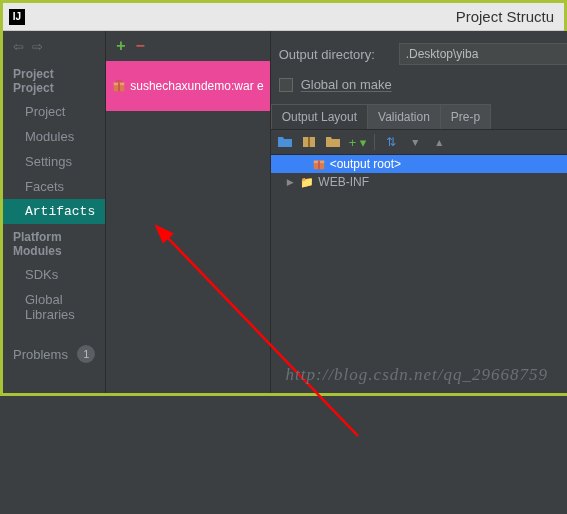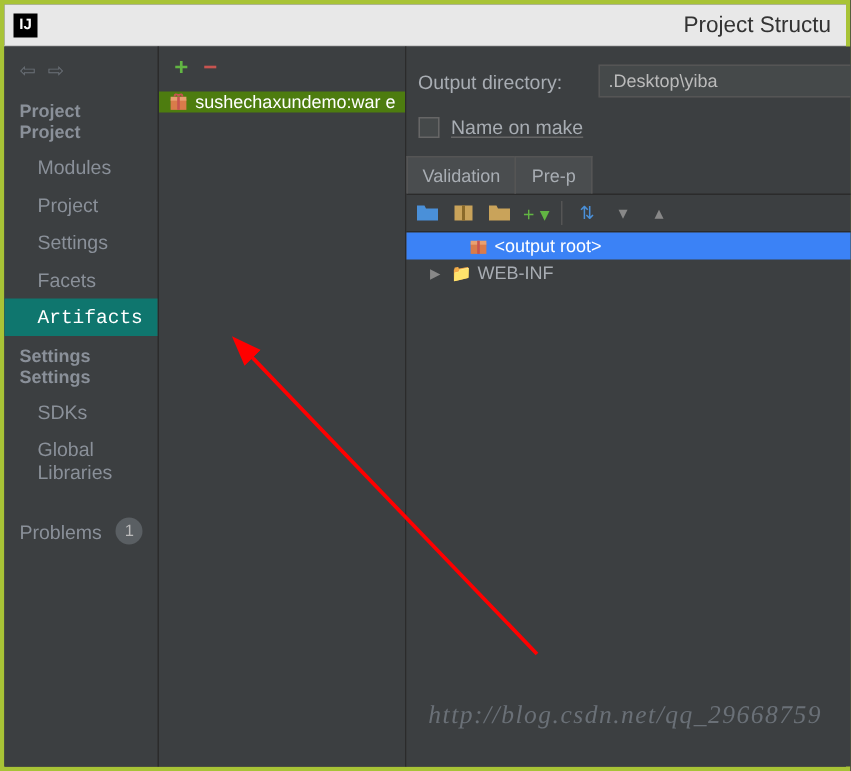--- a/index.html
+++ b/index.html
@@ -1,38 +1,38 @@
 <!DOCTYPE html>
 <html><head>
 <meta charset="utf-8">
 <style>
   * { box-sizing: border-box; margin: 0; padding: 0; font-family: "Segoe UI", Arial, sans-serif; }
   body { width: 567px; height: 514px; overflow: hidden; background: #3c3f41; position: relative; }
-  .outer { border: 3px solid #a8c336; width: 567px; height: 514px; display: flex; flex-direction: column; }
+  .outer { border: 3px solid #a8c336; width: 567px; height: 396px; display: flex; flex-direction: column; }
   .titlebar { background: #e8e8e8; height: 28px; display: flex; align-items: center; padding: 0 6px; border-bottom: 1px solid #ccc; }
   .app-icon { width: 16px; height: 16px; background: #000; color: #fff; font-size: 10px; font-weight: bold; display: flex; align-items: center; justify-content: center; margin-right: 8px; }
   .title-txt { flex: 1; text-align: right; color: #333; font-size: 15px; padding-right: 4px; white-space: nowrap; overflow: hidden; }
   .main { flex: 1; display: flex; background: #3c3f41; position: relative; }
   
   
   .left-panel { width: 165px; background: #3c3f41; border-right: 1px solid #2b2b2b; display: flex; flex-direction: column; }
   .left-toolbar { height: 30px; display: flex; align-items: center; padding: 0 10px; gap: 8px; }
   .arrow-icon { color: #6a7077; font-size: 13px; }
   .heading { color: #8a9099; font-size: 12px; font-weight: bold; padding: 6px 10px 4px 10px; }
   .nav-item { color: #8a9099; font-size: 13px; padding: 5px 10px 5px 22px; cursor: pointer; }
   .nav-item.selected { background: #0f766e; color: #fff; font-family: Liberation Mono, monospace; }
   .problems-row { color: #8a9099; font-size: 13px; padding: 6px 10px 6px 10px; display: flex; align-items: center; justify-content: space-between; margin-top: 12px; }
   .badge { background: #5a5f63; color: #bbb; border-radius: 50%; width: 18px; height: 18px; display: flex; align-items: center; justify-content: center; font-size: 11px; }
   
   
   .mid-panel { width: 200px; background: #3c3f41; border-right: 1px solid #2b2b2b; display: flex; flex-direction: column; }
   .mid-toolbar { height: 30px; display: flex; align-items: center; padding: 0 10px; gap: 10px; }
   .plus { color: #62b543; font-size: 16px; font-weight: bold; }
   .minus { color: #c75450; font-size: 16px; font-weight: bold; }
-  .artifact-item { background: #4d7c0f; color: #fff; font-size: 12px; padding: 0 6px; display: flex; align-items: center; gap: 4px; white-space: nowrap; overflow: hidden; }
+  .artifact-item { background: #ec4899; color: #fff; font-size: 12px; padding: 18px 6px; display: flex; align-items: center; gap: 4px; white-space: nowrap; overflow: hidden; }
   .gift-icon { display: inline-block; width: 14px; height: 14px; }
   
   
   .right-panel { flex: 1; background: #3c3f41; display: flex; flex-direction: column; padding-top: 6px; }
   .form-row { display: flex; align-items: center; padding: 6px 8px; gap: 10px; }
   .form-label { color: #a8adb3; font-size: 13px; min-width: 48px; }
   .form-label.long { min-width: 110px; }
   .text-input { flex: 1; background: #45494a; border: 1px solid #555; color: #bbb; font-size: 12px; padding: 3px 6px; min-width: 0; }
   .checkbox-row { display: flex; align-items: center; padding: 6px 8px; gap: 8px; }
   .checkbox { width: 14px; height: 14px; background: #45494a; border: 1px solid #666; }
@@ -52,44 +52,44 @@
   .tree-row.root { background: #3b82f6; color: #fff; padding-left: 41px; }
   .tree-row .txt { color: #a8adb3; }
   .tree-row.root .txt { color: #fff; }
   .tree-arrow { color: #888; font-size: 9px; width: 10px; }
   .folder-icon { color: #c9a35a; font-size: 11px; }
   .module-icon { width: 12px; height: 12px; background: linear-gradient(135deg,#4a90d9,#2c5aa0); }
   
   
   .red-arrow { position: absolute; top: 180px; left: 140px; pointer-events: none; }
   
-  .watermark { position: absolute; bottom: 24px; right: 16px; color: #6a7077; font-family: "Times New Roman", serif; font-style: italic; font-size: 17px; letter-spacing: 1px; pointer-events: none; }
+  .watermark { position: absolute; bottom: 8px; right: 16px; color: #6a7077; font-family: "Times New Roman", serif; font-style: italic; font-size: 17px; letter-spacing: 1px; pointer-events: none; }
 </style>
 </head>
 <body>
 
 <div class="outer">
   <div class="titlebar">
     <div class="app-icon">IJ</div>
     <div class="title-txt">Project Structu</div>
   </div>
   <div class="main">
 
     <div class="left-panel">
       <div class="left-toolbar">
         <span class="arrow-icon">⇦</span>
         <span class="arrow-icon">⇨</span>
       </div>
       <div class="heading">Project Project</div>
+      <div class="nav-item">Project</div>
       <div class="nav-item">Modules</div>
-      <div class="nav-item">Project</div>
       <div class="nav-item">Settings</div>
       <div class="nav-item">Facets</div>
       <div class="nav-item selected">Artifacts</div>
-      <div class="heading">Settings Settings</div>
+      <div class="heading">Platform Modules</div>
       <div class="nav-item">SDKs</div>
       <div class="nav-item">Global Libraries</div>
       <div class="problems-row">
         <span>Problems</span>
         <span class="badge">1</span>
       </div>
     </div>
 
     <div class="mid-panel">
       <div class="mid-toolbar">
@@ -107,23 +107,24 @@
       </div>
     </div>
 
     <div class="right-panel">
       <div class="form-row">
         <span class="form-label long">Output directory:</span>
         <input class="text-input" value=".Desktop\yiba" style="">
       </div>
       <div class="checkbox-row">
         <span class="checkbox"></span>
-        <span class="check-label">Name on make</span>
+        <span class="check-label">Global on make</span>
       </div>
       <div class="tabs">
+        <div class="tab active">Output Layout</div>
         <div class="tab">Validation</div>
         <div class="tab">Pre-p</div>
       </div>
       <div class="layout-toolbar">
         <span class="tb-icon">
             <svg width="14" height="12" viewBox="0 0 14 12">
               <path d="M0 1h5l1 2h8v8H0z" fill="#4a90d9"></path>
             </svg>
           </span>
         <span class="tb-icon">

